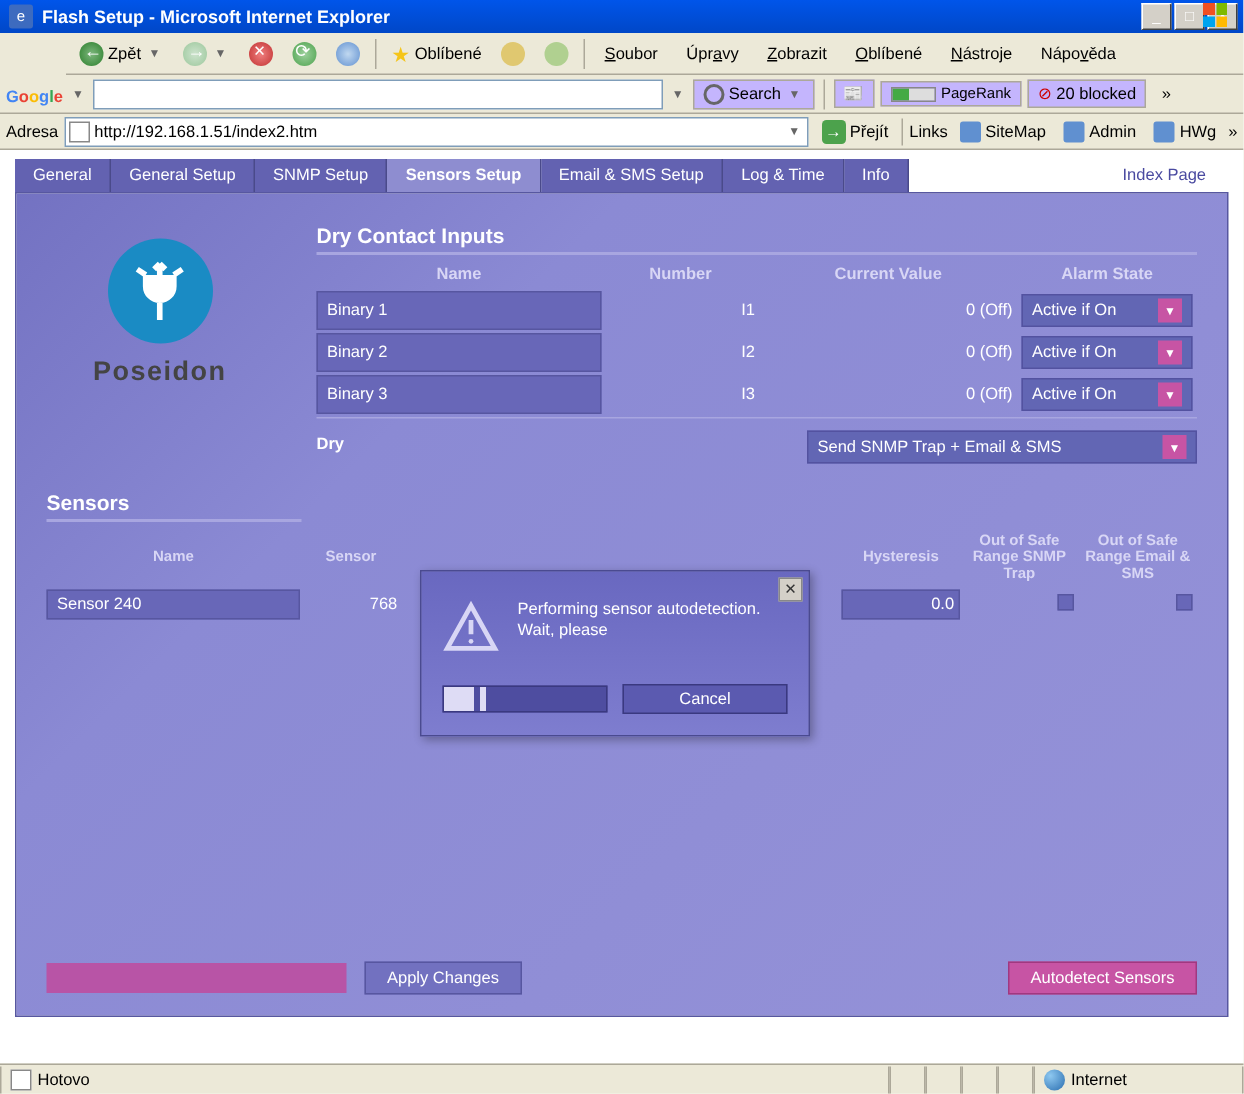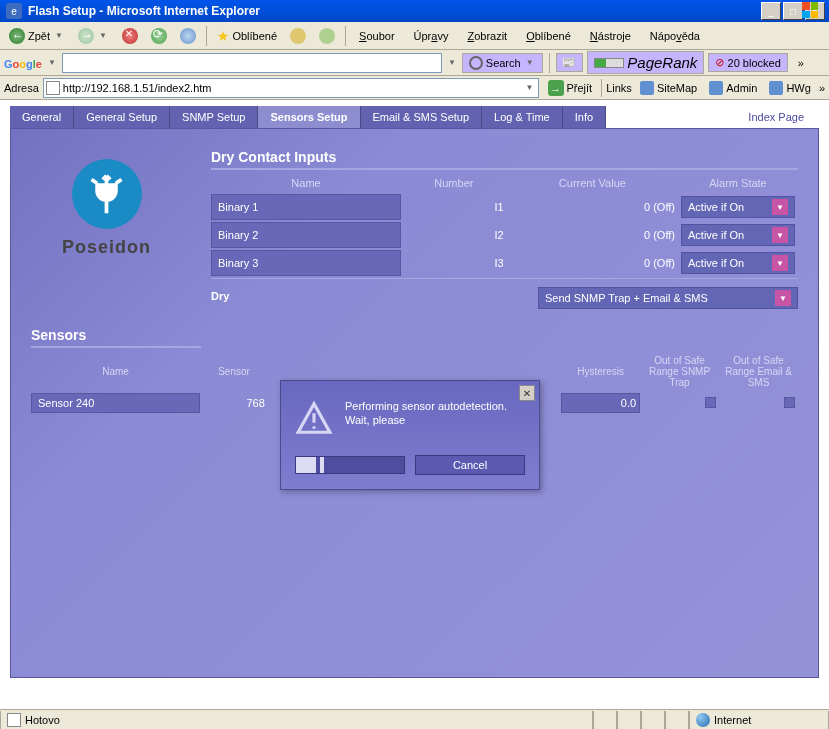--- a/index.html
+++ b/index.html
@@ -6,21 +6,21 @@
 body { background: #ece9d8; width: 829px; height: 729px; overflow: hidden; }
 
 
 .titlebar { height: 22px; background: linear-gradient(#0a246a, #a6caf0 50%, #0a246a); background: linear-gradient(to right,#0a246a,#3d6bbf,#0a246a); display: flex; align-items: center; color: #fff; padding: 0 2px; }
 .titlebar { background: linear-gradient(to bottom,#0055ea,#0047c7); }
 .titlebar-icon { width:16px; height:16px; background:#3d6bbf; border-radius:2px; margin:0 4px; display:inline-flex;align-items:center;justify-content:center;font-size:10px;}
 .titlebar-text { flex:1; font-weight:bold; font-size:12px; padding-left:2px;}
 .titlebar-btns { display:flex; gap:2px; margin-right:2px;}
 .titlebar-btn { width:20px; height:18px; background:#d4d0c8; border:1px solid #fff; border-right-color:#404040;border-bottom-color:#404040; display:flex;align-items:center;justify-content:center;font-family:Arial;font-size:10px;cursor:pointer;}
 
-.ie-toolbar { background:#ece9d8; border-bottom:1px solid #aca899; display:flex; align-items:center; height:28px; padding:4px 4px; gap:3px;}
+.ie-toolbar { background:#ece9d8; border-bottom:1px solid #aca899; display:flex; align-items:center; height:28px; padding:4px 4px; gap:3px;margin-left:44px;}
 .tb-btn { display:flex; align-items:center; gap:3px; padding:2px 4px; border:1px solid transparent; cursor:pointer;}
 .tb-sep { width:1px; height:20px; background:#aca899; margin:0 2px;}
 .tb-icon { width:16px; height:16px; display:inline-block; border-radius:8px;}
 .ico-back { background:radial-gradient(circle,#7db77d,#2a7e2a); position:relative;}
 .ico-back::after{content:"←";color:#fff;position:absolute;left:3px;top:-1px;font-size:12px;}
 .ico-fwd { background:radial-gradient(circle,#cde3cd,#9bc79b);position:relative;}
 .ico-fwd::after{content:"→";color:#fff;position:absolute;left:3px;top:-1px;font-size:12px;}
 .ico-stop { background:radial-gradient(circle,#f08080,#c03030);position:relative;}
 .ico-stop::after{content:"✕";color:#fff;position:absolute;left:3px;top:0;font-size:10px;}
 .ico-refresh { background:radial-gradient(circle,#9dd09d,#4ca24c);position:relative;}
@@ -66,21 +66,21 @@
 
 .panel { background:linear-gradient(135deg,#7372c2 0%,#8b8ad4 30%,#9592d8 100%); height:550px; border:1px solid #5757a0; padding:15px 20px 12px; position:relative; color:#e8e6ff;}
 .logo-area { position:absolute; left:51px; top:30px; text-align:center;}
 .trident { width:70px;height:70px;background:#1a8bc4;border-radius:50%;display:flex;align-items:center;justify-content:center;margin:0 auto 8px;}
 .trident svg { width:45px;height:45px;}
 .logo-text { color:#444;font-size:18px;font-weight:bold;letter-spacing:1px;}
 
 .section-title { color:#fff; font-weight:bold; font-size:14px; border-bottom:2px solid #a8a6e0; padding-bottom:3px; margin-bottom:2px;}
 .dry-section { margin-left:180px; margin-top:5px;}
 .tbl { width:100%; border-collapse:separate; border-spacing:0 2px;}
-.tbl th { color:#d8d6f5; font-weight:normal; font-size:11px; text-align:center; padding:3px;}
+.tbl th { color:#d8d6f5; font-weight:bold; font-size:11px; text-align:center; padding:3px;}
 .tbl td { text-align:right; padding:2px 3px; font-size:11px; color:#fff;}
 .name-cell { background:#6867b8; border:1px solid #5756a0; text-align:left !important; padding:3px 6px !important; width:190px;}
 .dropdown { background:#6266b4; border:1px solid #5352a0; color:#fff; padding:2px 6px; display:flex; justify-content:space-between; align-items:center; cursor:pointer;}
 .dropdown .arr { background:#c754a4; width:16px;height:16px;display:flex;align-items:center;justify-content:center;color:#fff;font-size:8px;}
 .wide-drop { margin-top:4px;}
 .wide-drop .dropdown { width:260px;}
 .wide-row { display:flex; justify-content:space-between; align-items:center; border-top:1px solid #a8a6e0; padding-top:4px;}
 
 .sensors-section { margin-top:18px;}
 .sensors-title { width:170px;}
@@ -187,21 +187,21 @@
     <span style="width:14px;height:14px;border:2px solid #666;border-radius:50%;position:relative;"></span>
     <span>Search</span>
     <span class="dropdown-chev">▼</span>
   </div>
   <div class="tb-sep"></div>
   <div class="google-btn">
       <span>📰</span>
     </div>
   <div class="google-btn">
     <span style="width:30px;height:10px;background:linear-gradient(to right,#4a4 40%,#ddd 40%);border:1px solid #888;"></span>
-    <span style="font-size:15px;font-style:italic;">PageRank</span>
+    <span style="font-size:10px;">PageRank</span>
   </div>
   <div class="google-btn">
     <span style="color:#c00;">⊘</span>
     <span>20 blocked</span>
   </div>
   <span style="padding:0 6px;">»</span>
 </div>
 
 <div class="addr-bar">
   <span>Adresa</span>
@@ -327,20 +327,25 @@
           <td class="sens-val">768</td>
           <td class="sens-val"></td>
           <td class="hyst-cell">0.0</td>
           <td class="chk-cell"><span class="chk"></span></td>
           <td class="chk-cell"><span class="chk"></span></td>
         </tr>
       </tbody>
         </table>
     </div>
 
+    <div class="footer-btns">
+      <div class="prog-slot"></div>
+      <div class="apply-btn">Apply Changes</div>
+      <div class="auto-btn">Autodetect Sensors</div>
+    </div>
   </div>
 
   <div class="modal">
     <div class="modal-close">✕</div>
     <div class="modal-body">
       <div class="warn-ico">
         <svg viewBox="0 0 24 24">
             <path d="M12 3 L22 21 L2 21 Z" fill="none" stroke="#d8d6f5" stroke-width="2"></path>
             <line x1="12" y1="9" x2="12" y2="15" stroke="#d8d6f5" stroke-width="2"></line>
             <circle cx="12" cy="18" r="1" fill="#d8d6f5"></circle>

